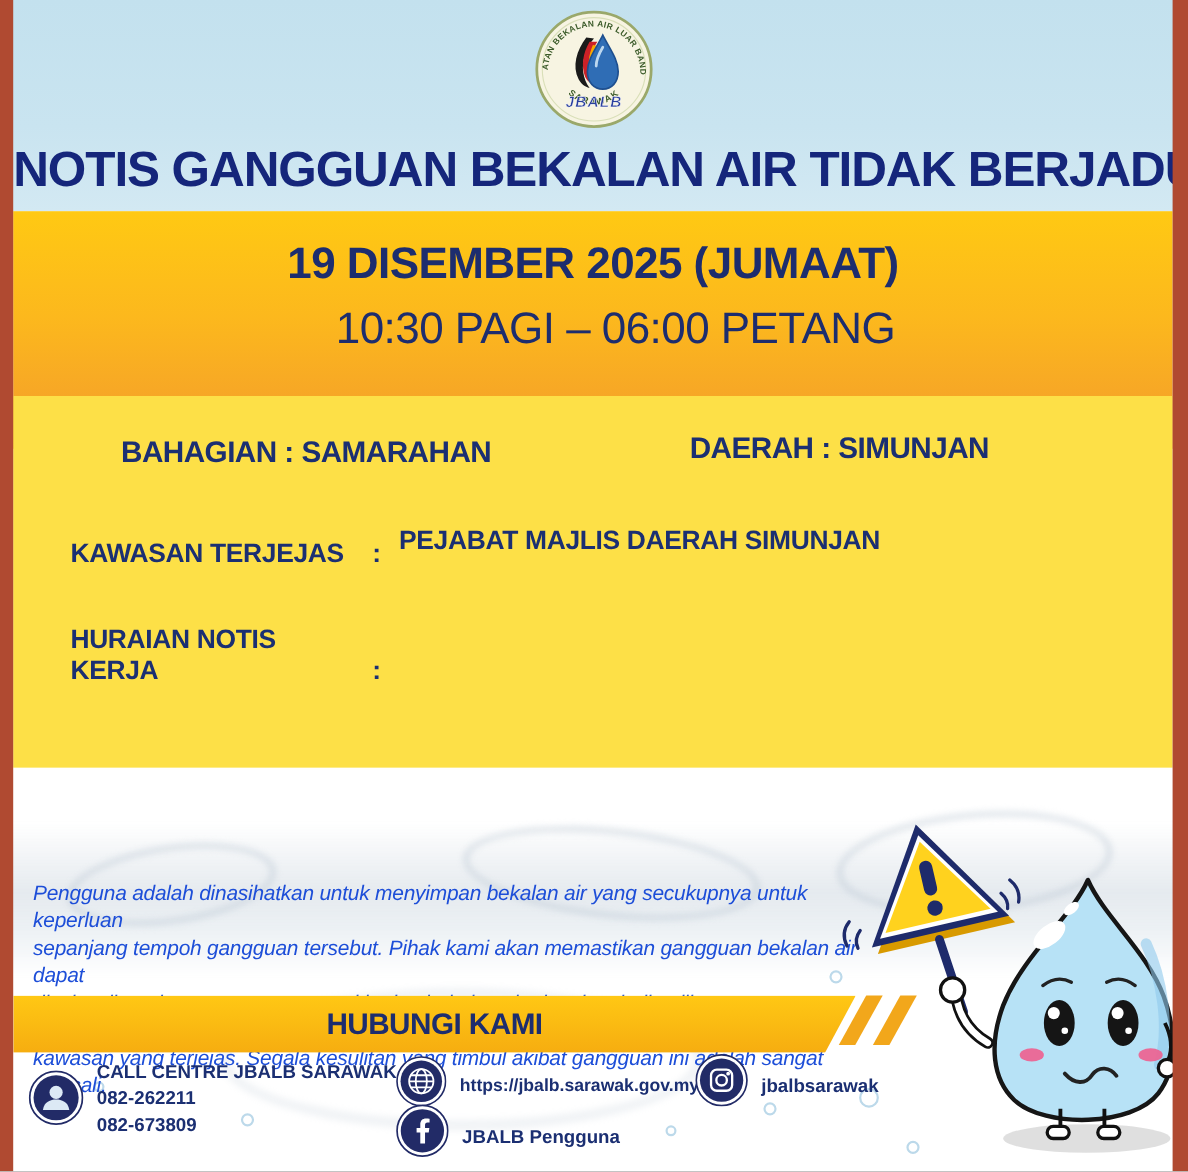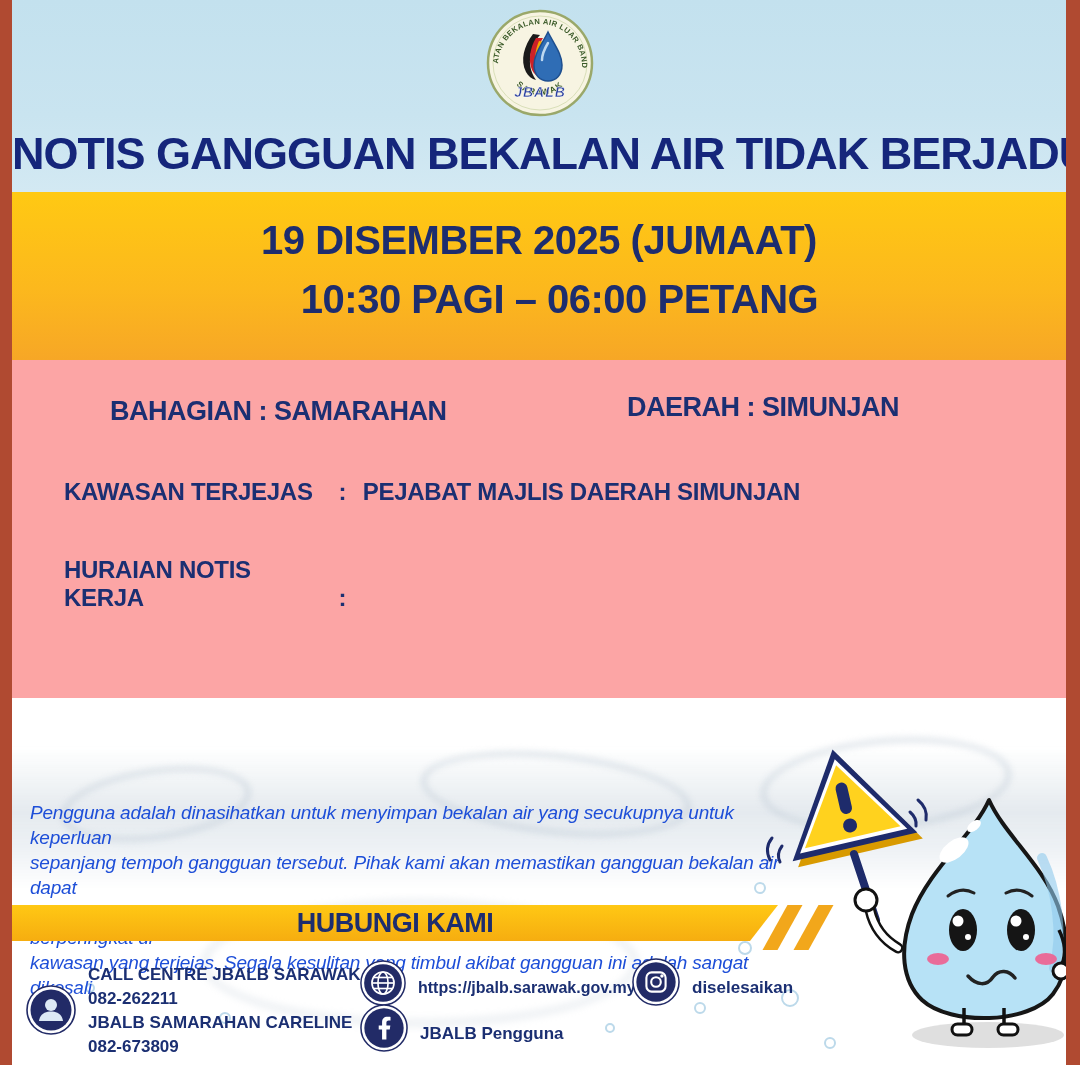--- a/index.html
+++ b/index.html
@@ -17,49 +17,49 @@
     background:linear-gradient(180deg,#c3e1ee 0%,#c9e4f0 60%,#d3e9f3 100%);}
   .logo{position:absolute;left:486px;top:8px;width:108px;height:110px;}
   .title{position:absolute;left:12px;right:14px;top:128px;text-align:center;
     font-size:45px;font-weight:800;letter-spacing:-1px;color:#15267b;white-space:nowrap;}
 
   
   .banner{position:absolute;left:12px;right:14px;top:192px;height:216px;
     background:linear-gradient(180deg,#ffc913 0%,#fcb81d 45%,#f39b2c 100%);
     text-align:center;color:#1d2d6e;}
   .banner .line1{margin-top:26px;font-size:40px;font-weight:800;letter-spacing:-0.5px;}
-  .banner .line2{margin-top:14px;font-size:40px;font-weight:700;letter-spacing:-0.5px;margin-left:41px;}
-
-  
-  .details{position:absolute;left:12px;right:14px;top:360px;height:338px;background:#fca5a5;
+  .banner .line2{margin-top:14px;font-size:40px;font-weight:400;letter-spacing:-0.5px;margin-left:41px;}
+
+  
+  .details{position:absolute;left:12px;right:14px;top:360px;height:338px;background:#fde047;
     color:#1b2f72;font-weight:700;}
   .row-region{position:absolute;left:0;right:0;top:36px;}
   .bahagian{position:absolute;left:98px;font-size:27px;letter-spacing:-0.5px;}
   .daerah{position:absolute;left:615px;top:-4px;font-size:27px;letter-spacing:-0.5px;}
   .kvrow{position:absolute;left:52px;font-size:24px;letter-spacing:-0.3px;}
-  .kvrow .lbl{display:inline-block;width:258px;}
+  .kvrow .lbl{display:inline-block;width:258px;margin-top:12px;}
   .kvrow .col{display:inline-block;width:28px;text-align:center;}
   .kvrow .val{display:inline-block;vertical-align:top;}
   .kawasan-row{top:118px;}
   .huraian-row{top:196px;}
   .huraian-lines{display:inline-block;vertical-align:top;line-height:45px;}
   .italic-part{font-style:italic;margin-left:7px;}
 
   
   .splash-zone{position:absolute;left:0;top:698px;width:1080px;height:367px;background:#ffffff;}
   .splash-band{position:absolute;left:0;top:50px;width:1080px;height:140px;
     background:linear-gradient(180deg,rgba(255,255,255,0) 0%,rgba(198,209,219,0.45) 45%,rgba(222,230,236,0.55) 70%,rgba(255,255,255,0) 100%);
     filter:blur(2px);}
   .splash-blob{position:absolute;border:6px solid rgba(176,190,202,0.35);border-radius:50%;filter:blur(3px);}
 
   .advisory{position:absolute;left:30px;top:800px;width:770px;color:#1d4ed8;
     font-style:italic;font-weight:500;font-size:19px;line-height:25px;letter-spacing:-0.2px;z-index:5;}
 
   
-  .contact-bar{position:absolute;left:12px;top:905px;width:766px;height:36px;z-index:6;
+  .contact-bar{position:absolute;left:12px;top:905px;width:766px;height:52px;z-index:6;
     background:linear-gradient(180deg,#ffc814 0%,#f6ad10 100%);
     clip-path:polygon(0 0,766px 0,738px 100%,0 100%);
     display:flex;align-items:center;justify-content:center;}
   .contact-bar .txt{font-size:27px;font-weight:800;color:#1d2d6e;letter-spacing:-0.5px;}
   .stripe{position:absolute;top:905px;width:15px;height:45px;background:#f2a71b;transform:skewX(-29deg);z-index:6;}
   .stripe.s1{left:775px;}
   .stripe.s2{left:806px;}
 
   
   .contact-item{position:absolute;display:flex;align-items:center;z-index:7;color:#1b2f72;font-weight:700;}
@@ -175,21 +175,20 @@
   <div class="contact-item call-block">
     <svg class="cicon" width="50" height="50" viewBox="0 0 50 50">
       <circle cx="25" cy="25" r="24" fill="#ffffff" stroke="#222b67" stroke-width="1.6"></circle>
       <circle cx="25" cy="25" r="20.5" fill="#222b67"></circle>
       <circle cx="25" cy="20" r="6" fill="#dce9f5"></circle>
       <path d="M13,36 C14,28.5 20,26.5 25,26.5 C30,26.5 36,28.5 37,36 Z" fill="#dce9f5"></path>
     </svg>
     <div class="ctext">
       <div>CALL CENTRE JBALB SARAWAK</div>
       <div>082-262211</div>
-      <div>JBALB SAMARAHAN CARELINE</div>
       <div>082-673809</div>
     </div>
   </div>
 
   <div class="contact-item web-block">
     <svg class="cicon" width="46" height="46" viewBox="0 0 50 50">
       <circle cx="25" cy="25" r="24" fill="#ffffff" stroke="#222b67" stroke-width="1.6"></circle>
       <circle cx="25" cy="25" r="20.5" fill="#222b67"></circle>
       <g stroke="#ffffff" stroke-width="1.8" fill="none">
         <circle cx="25" cy="25" r="12"></circle>
@@ -212,21 +211,21 @@
   </div>
 
   <div class="contact-item ig-block">
     <svg class="cicon" width="48" height="48" viewBox="0 0 50 50">
       <circle cx="25" cy="25" r="24" fill="#ffffff" stroke="#222b67" stroke-width="1.6"></circle>
       <circle cx="25" cy="25" r="20.5" fill="#222b67"></circle>
       <rect x="15" y="15" width="20" height="20" rx="5.5" fill="none" stroke="#ffffff" stroke-width="2.2"></rect>
       <circle cx="25" cy="25" r="5" fill="none" stroke="#ffffff" stroke-width="2.2"></circle>
       <circle cx="31.2" cy="18.8" r="1.8" fill="#ffffff"></circle>
     </svg>
-    <div class="ctext" style="padding-top:12px;">diselesaikan</div>
+    <div class="ctext" style="padding-top:12px;">jbalbsarawak</div>
   </div>
 
   <svg class="mascot" viewBox="0 0 314 327">
 
     <ellipse cx="230" cy="297" rx="76" ry="13" fill="#d9d9d9" opacity="0.85"></ellipse>
 
     <g transform="rotate(-13 88 70)">
       <path d="M88,12 L152,112 L24,112 Z" fill="#d89a00" transform="translate(4,5)"></path>
       <path d="M88,10 L152,110 L24,110 Z" fill="#1e2b6b"></path>
       <path d="M88,20 L143,104 L33,104 Z" fill="#ffffff"></path>

